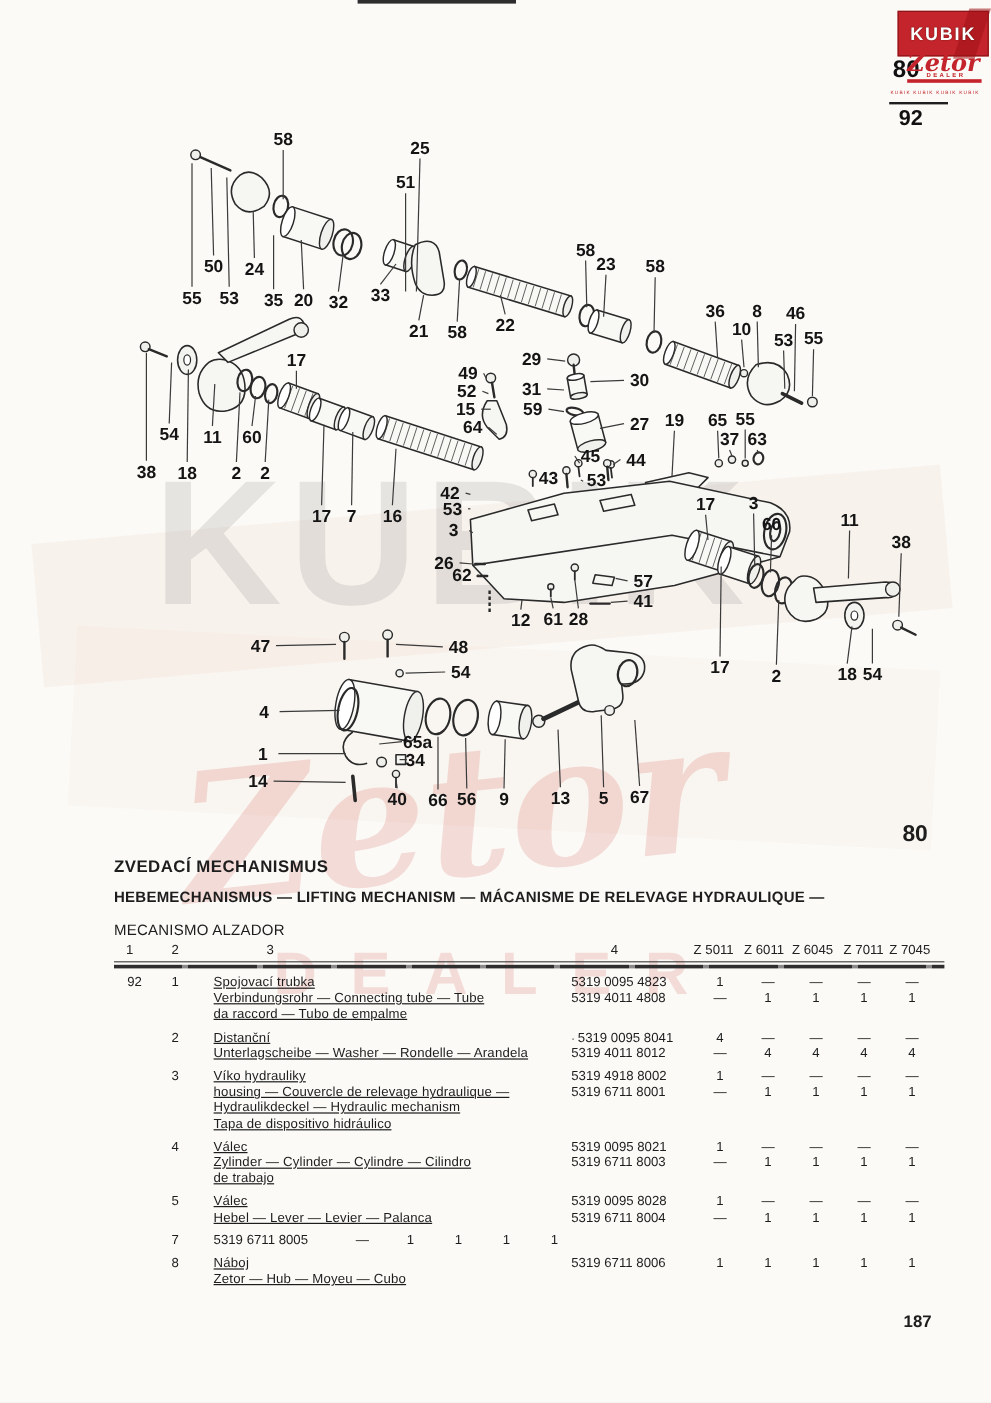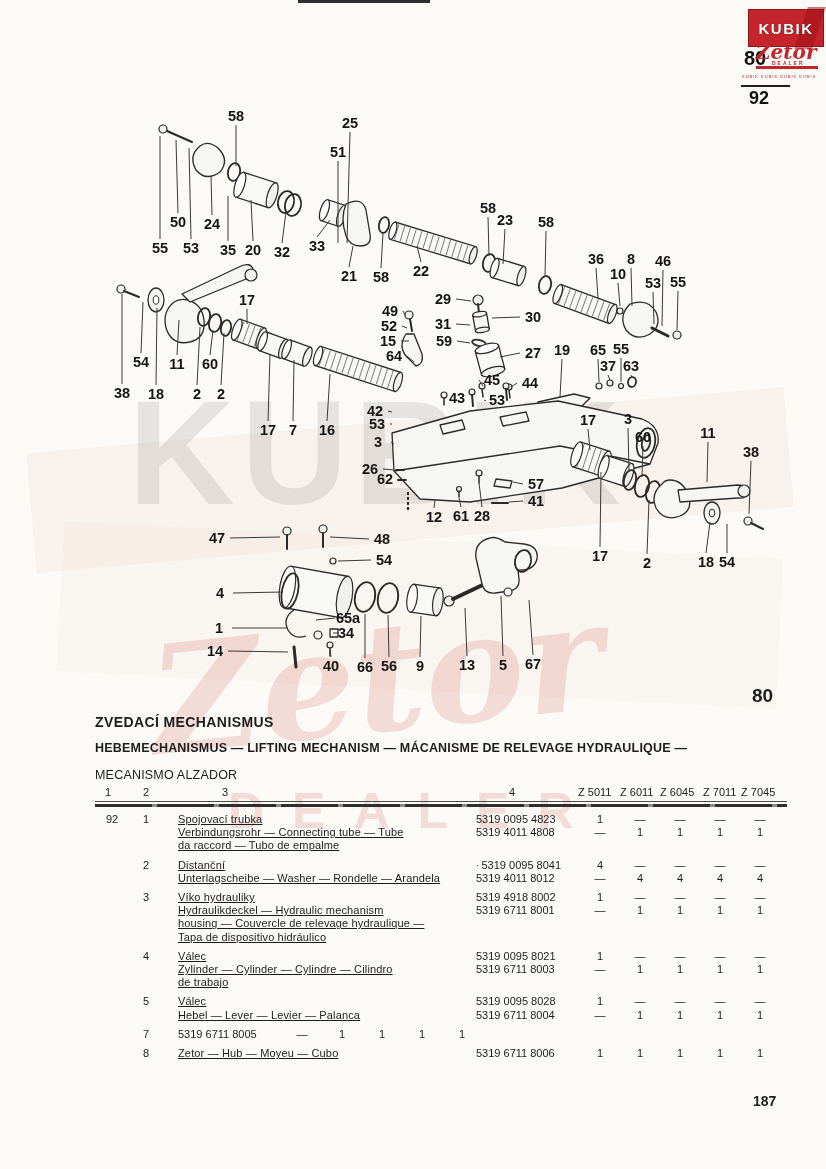--- a/index.html
+++ b/index.html
@@ -546,22 +546,22 @@
             <div class="t-q">4</div>
             <div class="t-q">4</div>
           </div>
         </div>
       </div>
       <div class="t-row">
         <div class="t-group"></div>
         <div class="t-item">3</div>
         <div class="t-desc">
           <span>Víko hydrauliky</span>
+          <span>housing — Couvercle de relevage hydraulique —</span>
           <span>Hydraulikdeckel — Hydraulic mechanism</span>
-          <span>housing — Couvercle de relevage hydraulique —</span>
           <span>Tapa de dispositivo hidráulico</span>
         </div>
         <div>
           <div class="t-pline">
             <div class="t-pn">5319 4918 8002</div>
             <div class="t-q">1</div>
             <div class="t-q">—</div>
             <div class="t-q">—</div>
             <div class="t-q">—</div>
             <div class="t-q">—</div>
@@ -640,20 +640,21 @@
             <div class="t-q">1</div>
             <div class="t-q">1</div>
             <div class="t-q">1</div>
           </div>
         </div>
       </div>
       <div class="t-row">
         <div class="t-group"></div>
         <div class="t-item">8</div>
         <div class="t-desc">
+          <span>Náboj</span>
           <span>Zetor — Hub — Moyeu — Cubo</span>
         </div>
         <div>
           <div class="t-pline">
             <div class="t-pn">5319 6711 8006</div>
             <div class="t-q">1</div>
             <div class="t-q">1</div>
             <div class="t-q">1</div>
             <div class="t-q">1</div>
             <div class="t-q">1</div>

